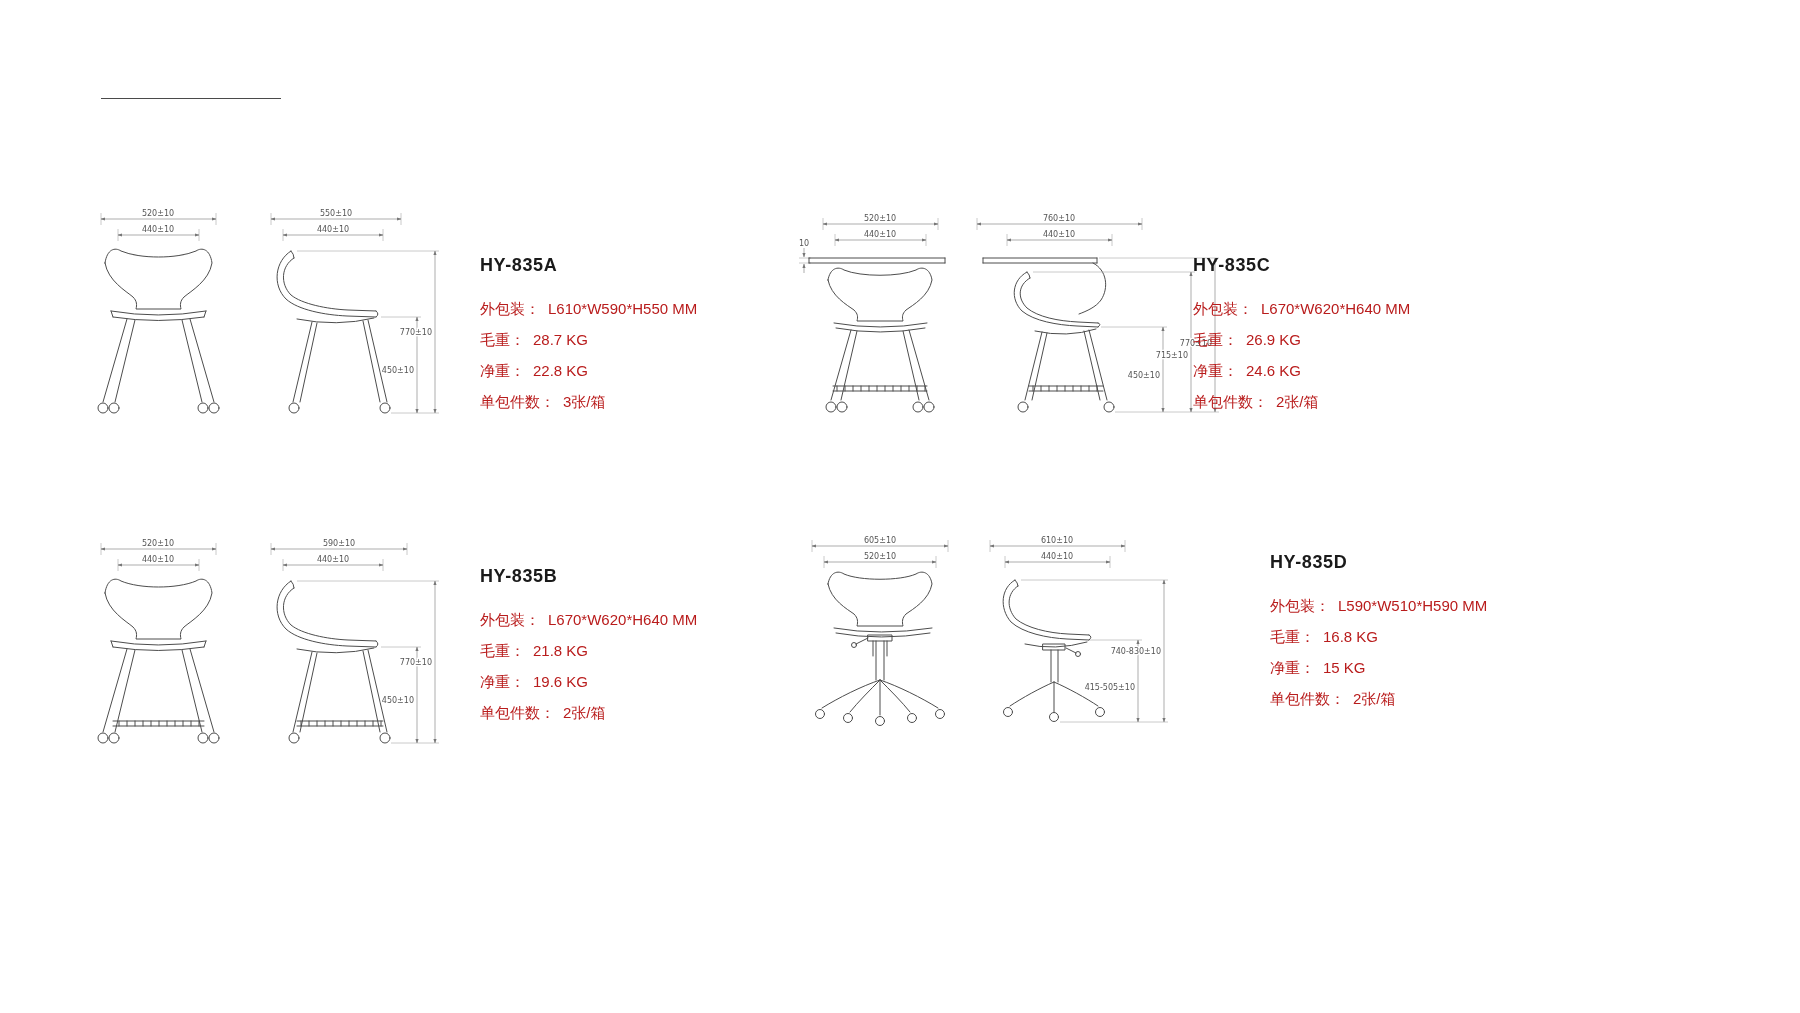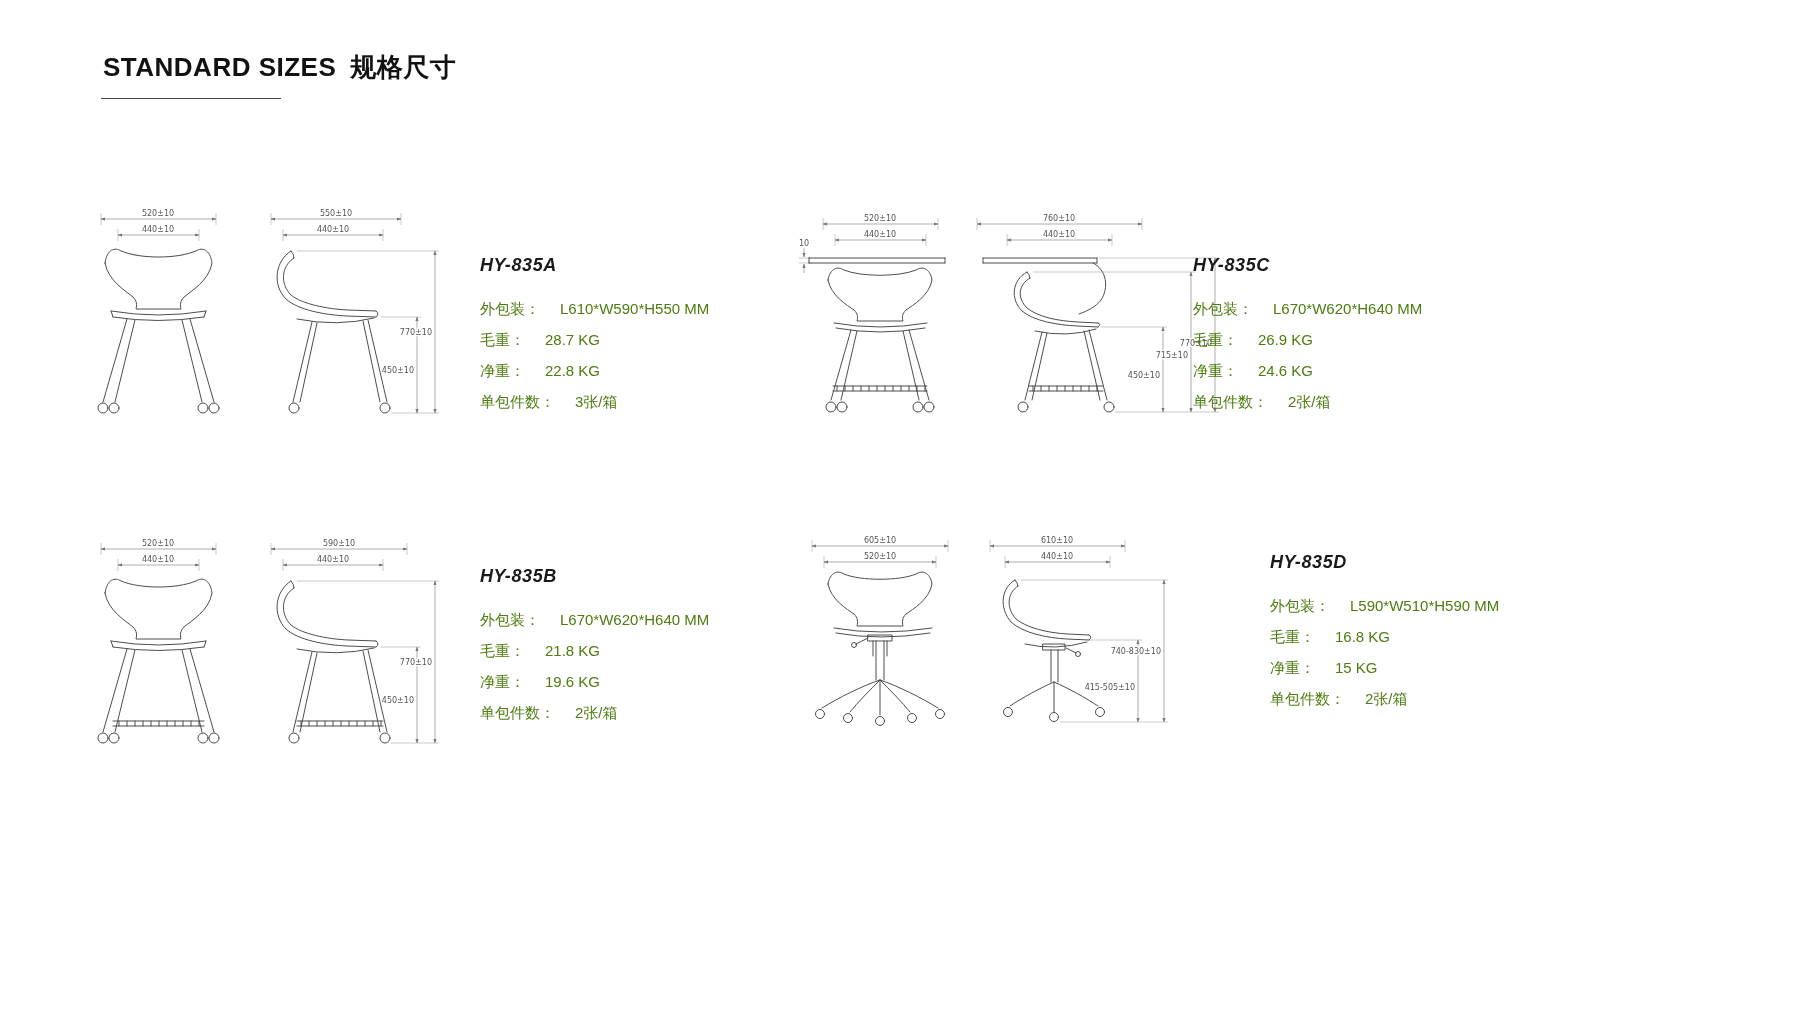--- a/index.html
+++ b/index.html
@@ -4,44 +4,41 @@
 <style>
   * { margin:0; padding:0; box-sizing:border-box; }
   html,body { background:#fff; }
   body { font-family:"Liberation Sans","DejaVu Sans",sans-serif; }
   .sheet { position:relative; width:1800px; height:1013px; background:#ffffff; overflow:hidden; }
   .title { position:absolute; left:103px; top:50px; font-size:26px; font-weight:bold; color:#121212; letter-spacing:.5px; white-space:nowrap; }
   .title .zh { margin-left:14px; font-weight:600; }
   .title-underline { position:absolute; left:101px; top:98px; width:180px; height:1px; background:#4a4a4a; }
   .drawing { position:absolute; }
   .spec-block { position:absolute; color:#222; }
-  .model { font-size:18px; font-weight:bold; letter-spacing:.6px; color:#1a1a1a; margin-bottom:24px;font-style:italic; }
-  .spec-line { display:flex; align-items:baseline; margin-bottom:12px; font-size:15px; color:#4d7c0f; white-space:nowrap;gap:12px; }
+  .model { font-size:18px; font-weight:bold; letter-spacing:.6px; color:#1a1a1a; margin-bottom:24px; }
+  .spec-line { display:flex; align-items:baseline; margin-bottom:12px; font-size:15px; color:#b91c1c; white-space:nowrap; }
   .spec-line .lab { margin-right:8px; }
   svg .ch  { stroke:#4d4d4d; stroke-width:1; fill:none; stroke-linecap:round; stroke-linejoin:round; }
   svg .dim { stroke:#8a8a8a; stroke-width:.7; fill:none; }
   svg .ext { stroke:#9e9e9e; stroke-width:.55; fill:none; }
   svg .dt  { font-size:8px; fill:#555; stroke:#ffffff; stroke-width:2.5px; paint-order:stroke; font-family:"DejaVu Sans",sans-serif; }
 </style>
 </head>
 <body>
 
 <div class="sheet">
 
   <svg width="0" height="0" style="position:absolute" aria-hidden="true">
     <defs>
       <marker id="arr" viewBox="0 0 10 10" refX="9" refY="5" markerWidth="7" markerHeight="7" orient="auto-start-reverse">
         <path d="M0,1.5 L10,5 L0,8.5 Z" fill="#777"></path>
       </marker>
     </defs>
   </svg>
 
-  <div class="title">
-    <span class="en">STANDARD SIZES</span><span class="zh">规格尺寸</span>
-  </div>
   <div class="title-underline"></div>
 
   <svg class="drawing" style="left:85px;top:205px" width="360" height="245" viewBox="0 0 360 245">
     <g>
       <line class="ext" x1="16" y1="8" x2="16" y2="20"></line>
         <line class="ext" x1="131" y1="8" x2="131" y2="20"></line>
       <line class="dim" x1="16" y1="14" x2="131" y2="14" marker-start="url(#arr)" marker-end="url(#arr)"></line>
       <text class="dt" x="73" y="11" text-anchor="middle">520±10</text>
       <line class="ext" x1="33" y1="24" x2="33" y2="36"></line>
         <line class="ext" x1="114" y1="24" x2="114" y2="36"></line>

